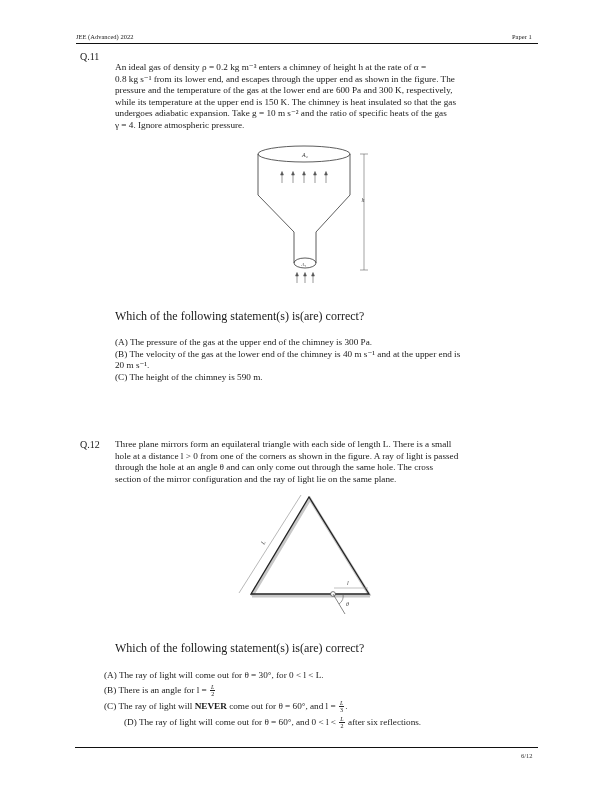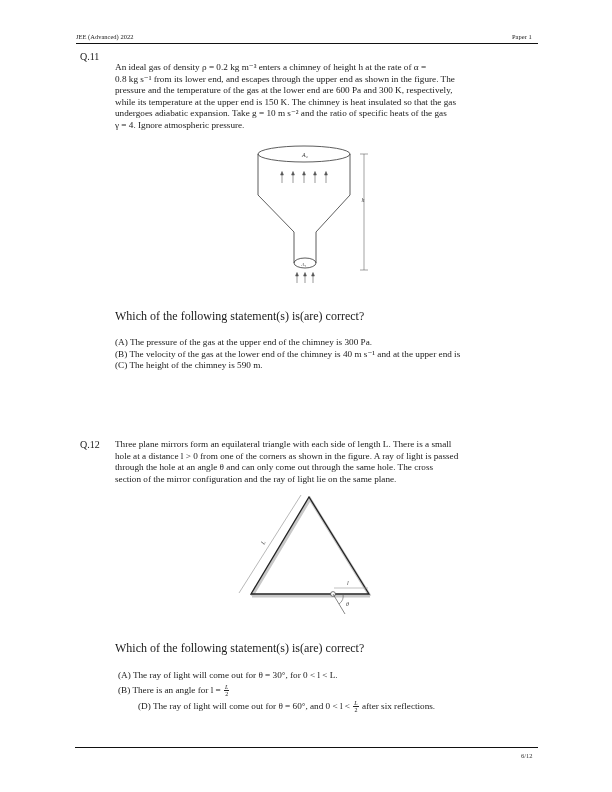--- a/index.html
+++ b/index.html
@@ -77,20 +77,21 @@
   <text x="62" y="22" font-size="6" font-style="italic" fill="#333">A₂</text>
   <text x="61.5" y="130.5" font-size="5" font-style="italic" fill="#333">A₁</text>
   <text x="121.5" y="67" font-size="6" font-style="italic" fill="#333">h</text>
 </svg>
 
 <div class="abs prompt" style="left:115px; top:309px;">Which of the following statement(s) is(are) correct?</div>
 
 <div class="abs" style="left:115px; top:337px;">
   <div class="opt">(A) The pressure of the gas at the upper end of the chimney is 300 Pa.</div>
   <div class="opt">(B) The velocity of the gas at the lower end of the chimney is 40 m s⁻¹ and at the upper end is</div>
+  <div class="opt">20 m s⁻¹.</div>
   <div class="opt">(C) The height of the chimney is 590 m.</div>
 </div>
 
 <div class="abs qnum" style="left:80px; top:439px;">Q.12</div>
 <div class="abs" style="left:115px; top:439px; width:415px;">
   <div class="para">Three plane mirrors form an equilateral triangle with each side of length L.  There is a small</div>
   <div class="para">hole at a distance l &gt; 0 from one of the corners as shown in the figure. A ray of light is passed</div>
   <div class="para">through the hole at an angle θ and can only come out through the same hole. The cross</div>
   <div class="para last">section of the mirror configuration and the ray of light lie on the same plane.</div>
 </div>
@@ -118,26 +119,29 @@
   <circle cx="103" cy="104" r="2.4" fill="#fff" stroke="#444" stroke-width="0.7"></circle>
 
   <line x1="103" y1="104" x2="115" y2="124" stroke="#555" stroke-width="0.7"></line>
 
   <path d="M109,114 A 10 10 0 0 0 113,104" fill="none" stroke="#555" stroke-width="0.6"></path>
   <text x="116" y="116" font-size="6" font-style="italic" fill="#333">θ</text>
 </svg>
 
 <div class="abs prompt" style="left:115px; top:641px;">Which of the following statement(s) is(are) correct?</div>
 
-<div class="abs" style="left:118px; top:670px;">
+<div class="abs" style="left:104px; top:670px;">
   <div class="opt" style="height:14px;">
     <span>(A) The ray of light will come out for θ = 30°, for 0 &lt; l &lt; L.</span>
   </div>
   <div class="opt" style="height:16px;">
     <span>(B) There is an angle for l = </span><span class="frac"><span class="n">L</span><span class="d">2</span></span>
+  </div>
+  <div class="opt" style="height:16px;">
+    <span>(C) The ray of light will </span><b>NEVER</b><span> come out for θ = 60°, and l = </span><span class="frac"><span class="n">L</span><span class="d">3</span></span><span>.</span>
   </div>
   <div class="opt" style="height:16px;margin-left:20px;">
     <span>(D) The ray of light will come out for θ = 60°, and  0 &lt; l &lt; </span><span class="frac"><span class="n">L</span><span class="d">2</span></span><span> after six reflections.</span>
   </div>
 </div>
 
 <div class="rule" style="left:75px; top:747px; width:463px;"></div>
 <div class="abs pnum" style="left:521px; top:752px;">6/12</div>
 
 </body></html>

